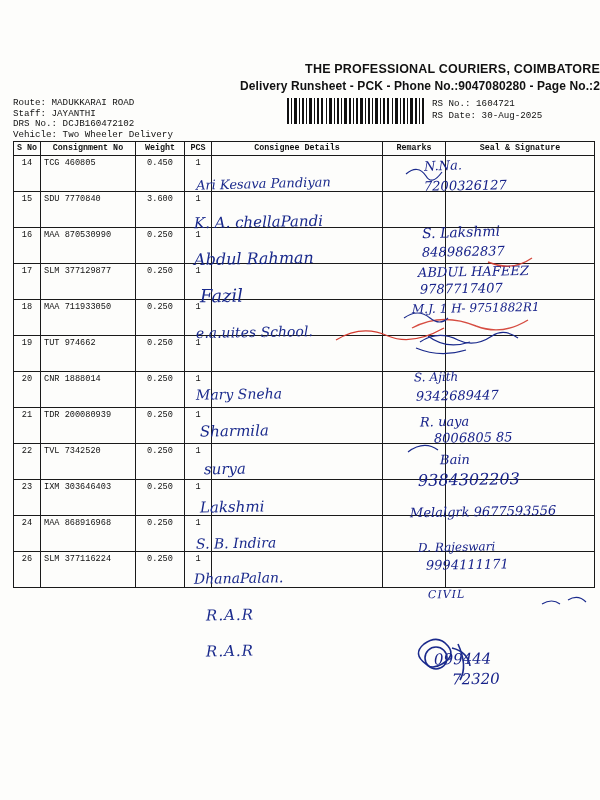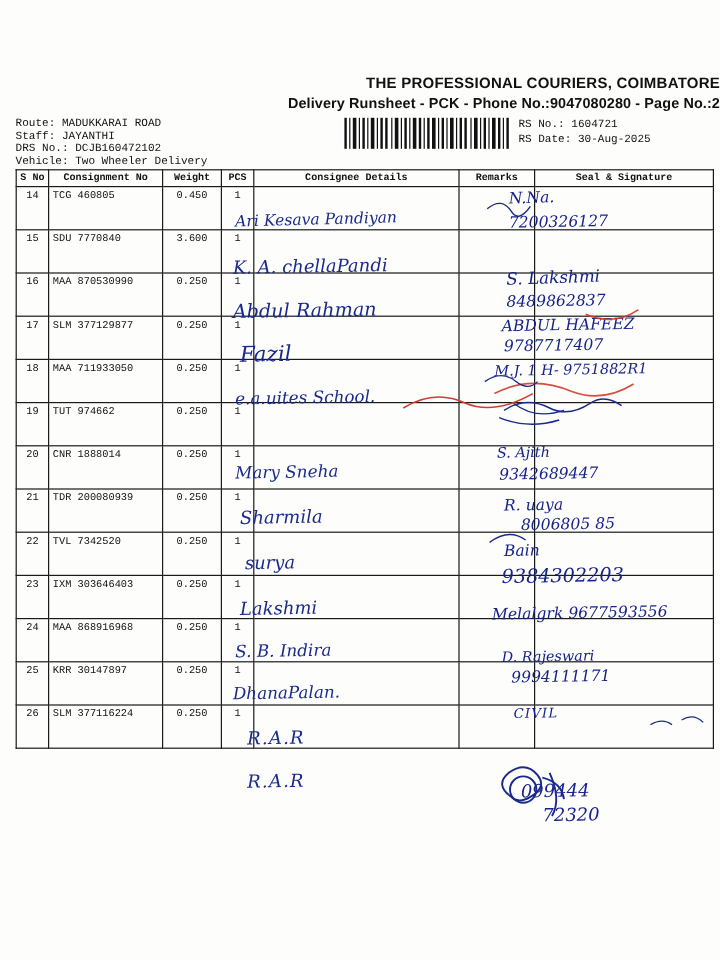--- a/index.html
+++ b/index.html
@@ -446,43 +446,20 @@
           </td>
         <td class="c-rem">
             <div class="cell-txt"></div>
           </td>
         <td class="c-sign">
             <div class="cell-txt"></div>
           </td>
       </tr>
       <tr>
         <td class="c-sno">
-            <div class="cell-txt ctr">25</div>
-          </td>
-        <td class="c-con">
-            <div class="cell-txt lft">KRR 30147897</div>
-          </td>
-        <td class="c-wt">
-            <div class="cell-txt ctr">0.250</div>
-          </td>
-        <td class="c-pcs">
-            <div class="cell-txt ctr">1</div>
-          </td>
-        <td class="c-cons">
-            <div class="cell-txt"></div>
-          </td>
-        <td class="c-rem">
-            <div class="cell-txt"></div>
-          </td>
-        <td class="c-sign">
-            <div class="cell-txt"></div>
-          </td>
-      </tr>
-      <tr>
-        <td class="c-sno">
             <div class="cell-txt ctr">26</div>
           </td>
         <td class="c-con">
             <div class="cell-txt lft">SLM 377116224</div>
           </td>
         <td class="c-wt">
             <div class="cell-txt ctr">0.250</div>
           </td>
         <td class="c-pcs">
             <div class="cell-txt ctr">1</div>
@@ -524,21 +501,21 @@
     <div class="hw ink" style="left:418px; top:264px; font-size:13px; transform:rotate(-1deg);">ABDUL HAFEEZ</div>
     <div class="hw ink" style="left:420px; top:281px; font-size:13px; transform:rotate(-1deg);">9787717407</div>
     <div class="hw ink" style="left:412px; top:301px; font-size:12px; transform:rotate(-1deg);">M.J. 1 H- 9751882R1</div>
 
     <div class="hw ink" style="left:414px; top:370px; font-size:12px; transform:rotate(-1deg);">S. Ajith</div>
     <div class="hw ink" style="left:416px; top:388px; font-size:13px; transform:rotate(-1deg);">9342689447</div>
 
     <div class="hw ink" style="left:420px; top:414px; font-size:13px; transform:rotate(-1deg);">R. uaya</div>
     <div class="hw ink" style="left:434px; top:430px; font-size:13px; transform:rotate(-1deg);">8006805 85</div>
 
-    <div class="hw ink" style="left:420px; top:452px; font-size:13px; transform:rotate(-1deg);">Bain</div>
+    <div class="hw ink" style="left:440px; top:452px; font-size:13px; transform:rotate(-1deg);">Bain</div>
     <div class="hw ink" style="left:418px; top:470px; font-size:16px; transform:rotate(-1deg);">9384302203</div>
 
     <div class="hw ink" style="left:410px; top:504px; font-size:13px; transform:rotate(-1deg);">Melalgrk 9677593556</div>
 
     <div class="hw ink" style="left:418px; top:540px; font-size:12px; transform:rotate(-1deg);">D. Rajeswari</div>
     <div class="hw ink" style="left:426px; top:557px; font-size:13px; transform:rotate(-1deg);">9994111171</div>
 
     <div class="hw ink" style="left:428px; top:588px; font-size:11px; letter-spacing:1px; transform:rotate(-1deg);">CIVIL</div>
 
     <div class="hw ink" style="left:434px; top:650px; font-size:15px; transform:rotate(-1deg);">099444</div>

